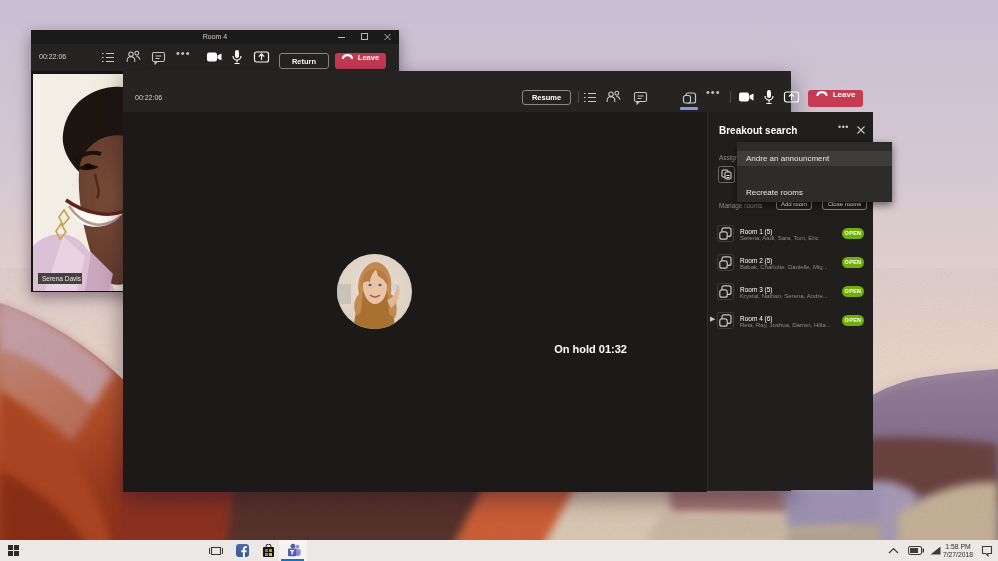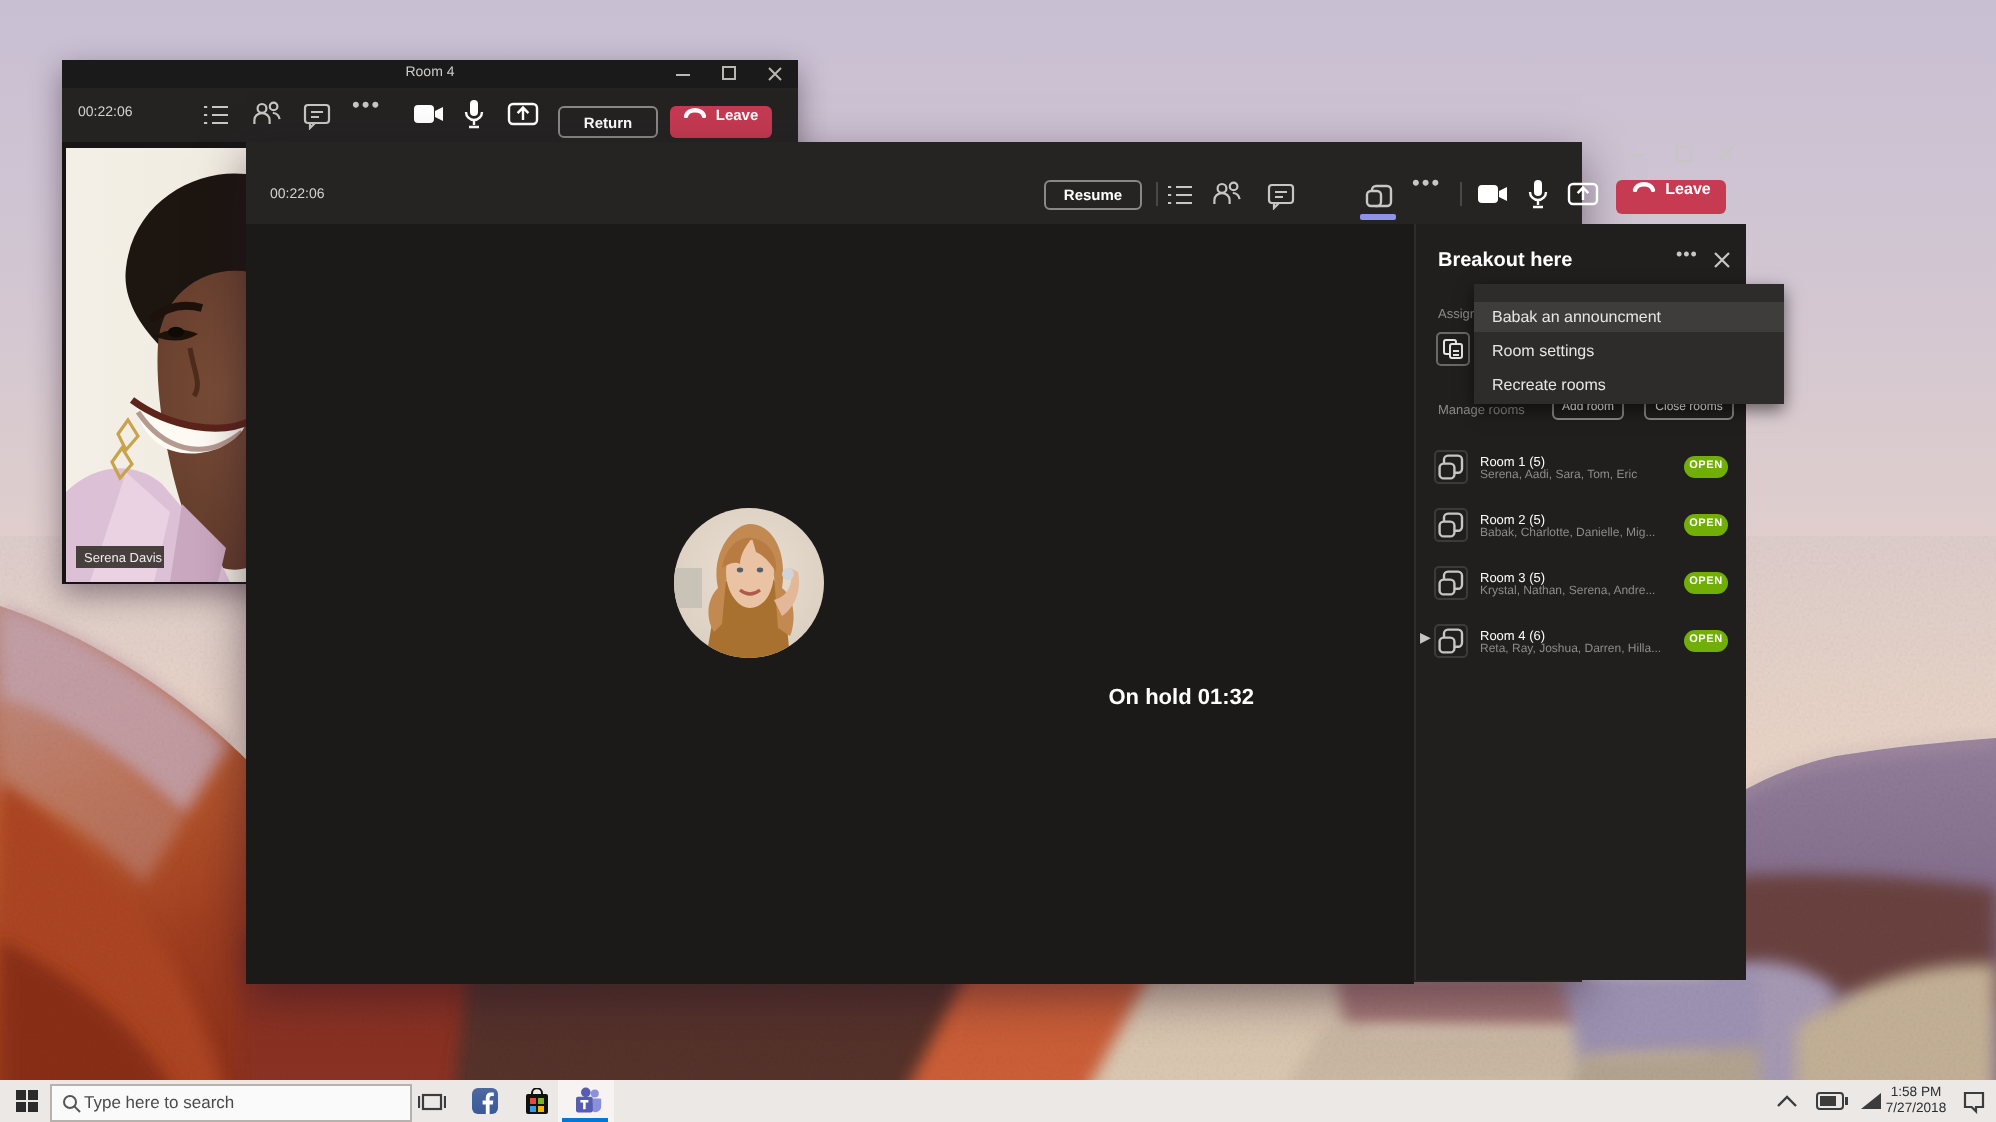--- a/index.html
+++ b/index.html
@@ -271,21 +271,21 @@
         <path d="M33,41 q5,4 10,0" stroke="#b05a4a" stroke-width="1.6" fill="none"></path>
         <path d="M50,46 C58,44 60,36 58,30 L62,32 C64,42 60,50 54,54Z" fill="#e2b898"></path>
         <path d="M52,54 L50,44 C54,42 58,36 57,28 L64,30 C66,44 62,54 56,58Z" fill="#e7bfa0" opacity="0"></path>
         <circle cx="57" cy="33" r="3" fill="#cfd4d8"></circle>
       </g>
     </svg>
     <div class="abs" style="left:0;top:231px;width:504px;text-align:right;font-size:11px;font-weight:bold;color:#fff;">On hold 01:32</div>
   </div>
 
   <div class="panel">
-    <div class="abs" style="left:11px;top:13px;font-size:10px;font-weight:bold;color:#fff;">Breakout here</div>
+    <div class="abs" style="left:11px;top:13px;font-size:10px;font-weight:bold;color:#fff;">Breakout search</div>
     <div class="abs" style="left:130px;top:10px;font-size:9px;color:#c8c6c4;letter-spacing:.5px;">•••</div>
     <svg class="abs" style="left:148px;top:13px" width="10" height="10">
         <path d="M1.5,1.5 L8.5,8.5 M8.5,1.5 L1.5,8.5" stroke="#c8c6c4" stroke-width="1.1"></path>
       </svg>
     <div class="abs gtxt" style="left:11px;top:42px;font-size:6.5px;">Assign participants</div>
     <svg class="abs" style="left:10px;top:54px" width="17" height="17" viewBox="0 0 17 17">
       <rect x="0.5" y="0.5" width="16" height="16" rx="2" fill="none" stroke="#6b6967"></rect>
       <g stroke="#e8e6e4" stroke-width="1" fill="none">
         <rect x="4" y="4" width="6" height="7" rx="1"></rect>
         <rect x="7" y="6" width="6" height="7" rx="1" fill="#201f1e"></rect>
@@ -336,43 +336,35 @@
       <g stroke="#c8c6c4" stroke-width="1.2">
         <rect x="5" y="2.8" width="9" height="8.6" rx="2" fill="none"></rect>
         <rect x="2.8" y="6.8" width="7.4" height="7.4" rx="2" fill="#201f1e"></rect>
       </g>
     </svg>
     <div class="abs" style="left:32px;top:203px;font-size:6.5px;color:#fff;">Room 4 (6)</div>
     <div class="abs gtxt" style="left:32px;top:210px;font-size:6px;">Reta, Ray, Joshua, Darren, Hilla...</div>
     <div class="pill" style="left:134px;top:203px;width:22px;height:11px;line-height:11px;">OPEN</div>
 
     <div class="menu">
-      <div class="mi" style="top:9px;background:#3e3d3c;">Babak an announcment</div>
-      <div class="mi" style="top:26px;">Room settings</div>
+      <div class="mi" style="top:9px;background:#3e3d3c;">Andre an announcment</div>
       <div class="mi" style="top:43px;">Recreate rooms</div>
     </div>
   </div>
 </div>
 
 <div id="tb">
   <svg class="abs" style="left:8px;top:5px" width="11" height="11" viewBox="0 0 11 11">
     <g fill="#2b2b2b">
         <rect x="0" y="0" width="5" height="5"></rect>
         <rect x="6" y="0" width="5" height="5"></rect>
     <rect x="0" y="6" width="5" height="5"></rect>
         <rect x="6" y="6" width="5" height="5"></rect>
       </g>
   </svg>
-  <div class="sbox">
-    <svg class="abs" style="left:5px;top:4px" width="10" height="10" viewBox="0 0 10 10">
-      <circle cx="4" cy="4" r="3" fill="none" stroke="#555" stroke-width="1"></circle>
-      <path d="M6.2,6.2 L9,9" stroke="#555" stroke-width="1"></path>
-    </svg>
-    <span>Type here to search</span>
-  </div>
   <div class="ticon" style="left:203px;">
     <svg width="14" height="12" viewBox="0 0 14 12">
       <g stroke="#3c3c3c" stroke-width="1.1" fill="none">
         <rect x="2.5" y="2.5" width="9" height="7"></rect>
         <path d="M0.5,3 v6 M13.5,3 v6"></path>
       </g>
     </svg>
   </div>
   <div class="ticon" style="left:229px;">
     <svg width="13" height="13" viewBox="0 0 13 13">

